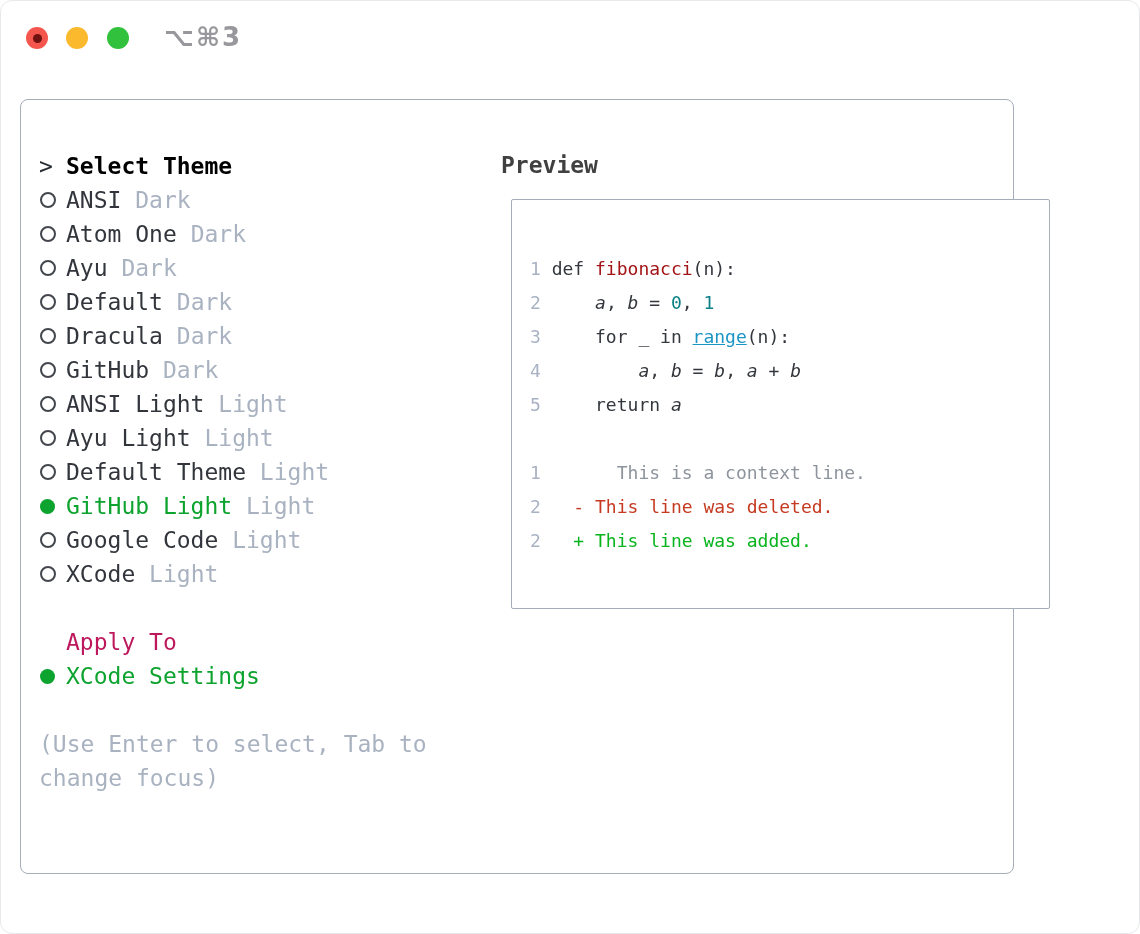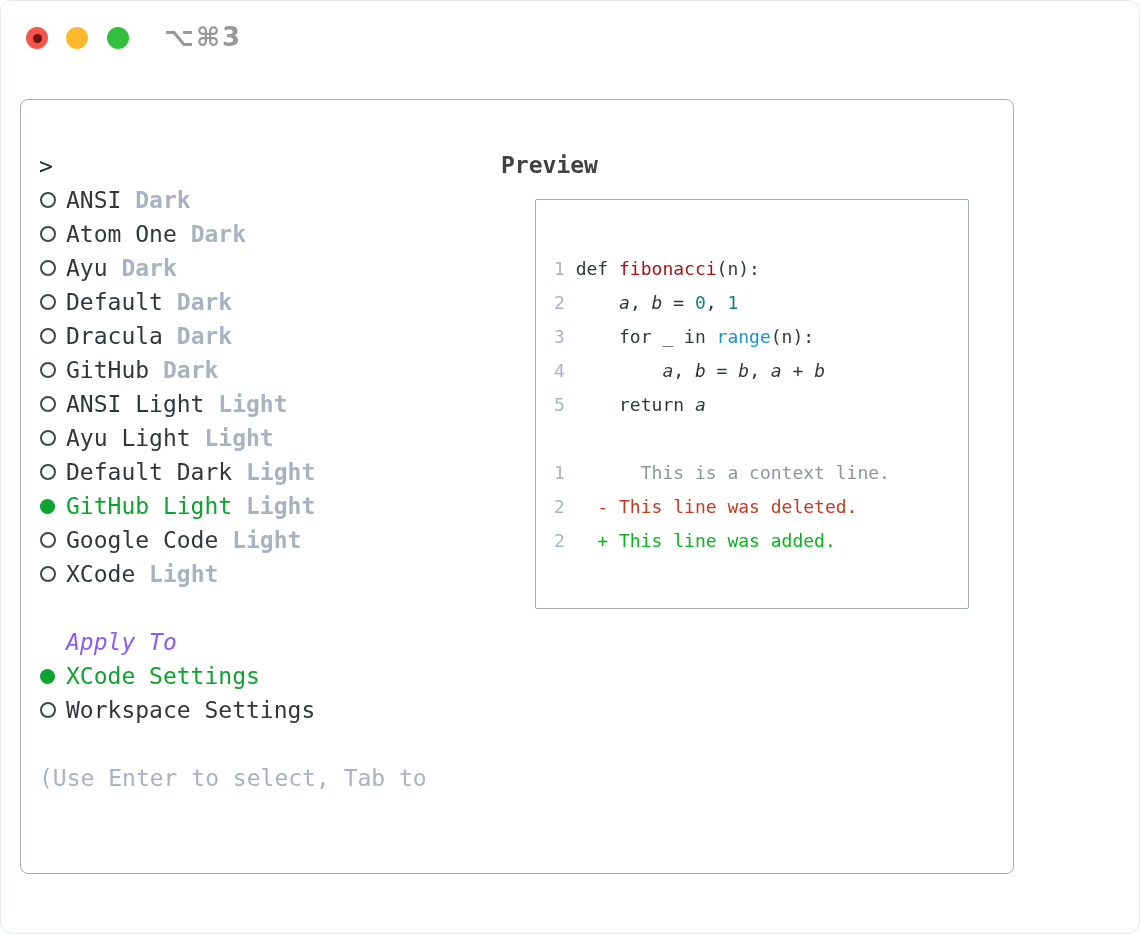--- a/index.html
+++ b/index.html
@@ -24,34 +24,34 @@
   
   .leftcol{position:absolute;left:38px;top:148px;width:440px;font-size:23px;color:var(--text_dark);}
   .lrow{height:34px;display:flex;align-items:center;white-space:pre;}
   .mcell{width:27px;flex:0 0 27px;display:flex;align-items:center;}
   .prompt{color:#2b2f34;}
   .h1{font-weight:bold;color:#000;}
   .ring{width:12px;height:12px;border:2px solid #43474d;border-radius:50%;box-sizing:content-box;margin-left:1px;}
   .dotsel{width:15px;height:15px;border-radius:50%;background:var(--sel_green);margin-left:1px;}
   .tname{color:var(--text_dark);}
   .tname.sel{color:var(--sel_green);}
-  .ttag{color:var(--tag_gray);font-weight:bold;}
+  .ttag{color:var(--tag_gray);}
   .helper{color:var(--help_gray);text-align:center;}
   
   .pvheading{position:absolute;left:500px;top:151px;font-size:23px;font-weight:bold;color:#404040;}
-  .pvbox{position:absolute;left:534px;top:198px;width:434px;height:410px;box-sizing:border-box;
+  .pvbox{position:absolute;left:510px;top:198px;width:539px;height:410px;box-sizing:border-box;
     border:1.5px solid var(--frame_border);border-radius:2px;background:#fff;}
   .code{position:absolute;left:18px;top:52px;font-size:18px;line-height:34px;white-space:pre;}
   .cline{height:34px;}
   .tk-lineno{color:var(--lineno_gray);}
   .tk-plain{color:var(--code_dark);}
   .tk-func{color:var(--func_red);}
   .tk-var{color:var(--code_dark);font-style:italic;}
   .tk-num{color:var(--num_teal);}
-  .tk-builtin{color:var(--builtin_blue);}
+  .tk-builtin{color:var(--builtin_blue);text-decoration:underline;}
   .tk-context{color:var(--context_gray);}
   .tk-deleted{color:var(--deleted_red);margin-top:14px;}
   .tk-added{color:var(--added_green);}
 </style>
 </head>
 <body>
 
 <div class="window">
 
   <div class="titlebar">
@@ -61,46 +61,47 @@
     <span class="tl yellow"></span>
     <span class="tl green"></span>
     <span class="wtitle">⌥⌘3</span>
   </div>
 
   <div class="panel"></div>
 
   <div class="leftcol">
     <div class="lrow">
       <span class="mcell"><span class="prompt">&gt;</span></span>
+      <span class="h1">Select Theme</span>
     </div>
     <div id="theme-list">
         <div class="lrow"><span class="mcell"><span class="ring"></span></span><span class="tname">ANSI</span><span class="ttag"> Dark</span></div>
         <div class="lrow"><span class="mcell"><span class="ring"></span></span><span class="tname">Atom One</span><span class="ttag"> Dark</span></div>
         <div class="lrow"><span class="mcell"><span class="ring"></span></span><span class="tname">Ayu</span><span class="ttag"> Dark</span></div>
         <div class="lrow"><span class="mcell"><span class="ring"></span></span><span class="tname">Default</span><span class="ttag"> Dark</span></div>
         <div class="lrow"><span class="mcell"><span class="ring"></span></span><span class="tname">Dracula</span><span class="ttag"> Dark</span></div>
         <div class="lrow"><span class="mcell"><span class="ring"></span></span><span class="tname">GitHub</span><span class="ttag"> Dark</span></div>
         <div class="lrow"><span class="mcell"><span class="ring"></span></span><span class="tname">ANSI Light</span><span class="ttag"> Light</span></div>
         <div class="lrow"><span class="mcell"><span class="ring"></span></span><span class="tname">Ayu Light</span><span class="ttag"> Light</span></div>
-        <div class="lrow"><span class="mcell"><span class="ring"></span></span><span class="tname">Default Dark</span><span class="ttag"> Light</span></div>
+        <div class="lrow"><span class="mcell"><span class="ring"></span></span><span class="tname">Default Theme</span><span class="ttag"> Light</span></div>
         <div class="lrow"><span class="mcell"><span class="dotsel"></span></span><span class="tname sel">GitHub Light</span><span class="ttag"> Light</span></div>
         <div class="lrow"><span class="mcell"><span class="ring"></span></span><span class="tname">Google Code</span><span class="ttag"> Light</span></div>
         <div class="lrow"><span class="mcell"><span class="ring"></span></span><span class="tname">XCode</span><span class="ttag"> Light</span></div>
       </div>
     <div class="lrow"></div>
     <div class="lrow">
       <span class="mcell"></span>
-      <span style="color:#8b5cf6;font-style:italic;">Apply To</span>
+      <span style="color:#be185d;">Apply To</span>
     </div>
     <div id="apply-list">
         <div class="lrow"><span class="mcell"><span class="dotsel"></span></span><span class="tname sel">XCode Settings</span></div>
-        <div class="lrow"><span class="mcell"><span class="ring"></span></span><span class="tname">Workspace Settings</span></div>
       </div>
     <div class="lrow"></div>
     <div class="lrow helper">(Use Enter to select, Tab to</div>
+    <div class="lrow helper">change focus)</div>
   </div>
 
   <div class="pvheading">Preview</div>
 
   <div class="pvbox">
     <div class="code" id="code-block"><div class="cline"><span class="tk-lineno">1</span><span class="tk-plain"> def </span><span class="tk-func">fibonacci</span><span class="tk-plain">(n):</span></div><div class="cline"><span class="tk-lineno">2</span><span class="tk-plain">     </span><span class="tk-var">a</span><span class="tk-plain">, </span><span class="tk-var">b</span><span class="tk-plain"> = </span><span class="tk-num">0</span><span class="tk-plain">, </span><span class="tk-num">1</span></div><div class="cline"><span class="tk-lineno">3</span><span class="tk-plain">     for _ in </span><span class="tk-builtin">range</span><span class="tk-plain">(n):</span></div><div class="cline"><span class="tk-lineno">4</span><span class="tk-plain">         </span><span class="tk-var">a</span><span class="tk-plain">, </span><span class="tk-var">b</span><span class="tk-plain"> = </span><span class="tk-var">b</span><span class="tk-plain">, </span><span class="tk-var">a</span><span class="tk-plain"> + </span><span class="tk-var">b</span></div><div class="cline"><span class="tk-lineno">5</span><span class="tk-plain">     return </span><span class="tk-var">a</span></div><div class="cline"></div><div class="cline"><span class="tk-lineno">1</span><span class="tk-context">       This is a context line.</span></div><div class="cline"><span class="tk-lineno">2</span><span class="tk-deleted">   - This line was deleted.</span></div><div class="cline"><span class="tk-lineno">2</span><span class="tk-added">   + This line was added.</span></div></div>
   </div>
 
 </div>
 

